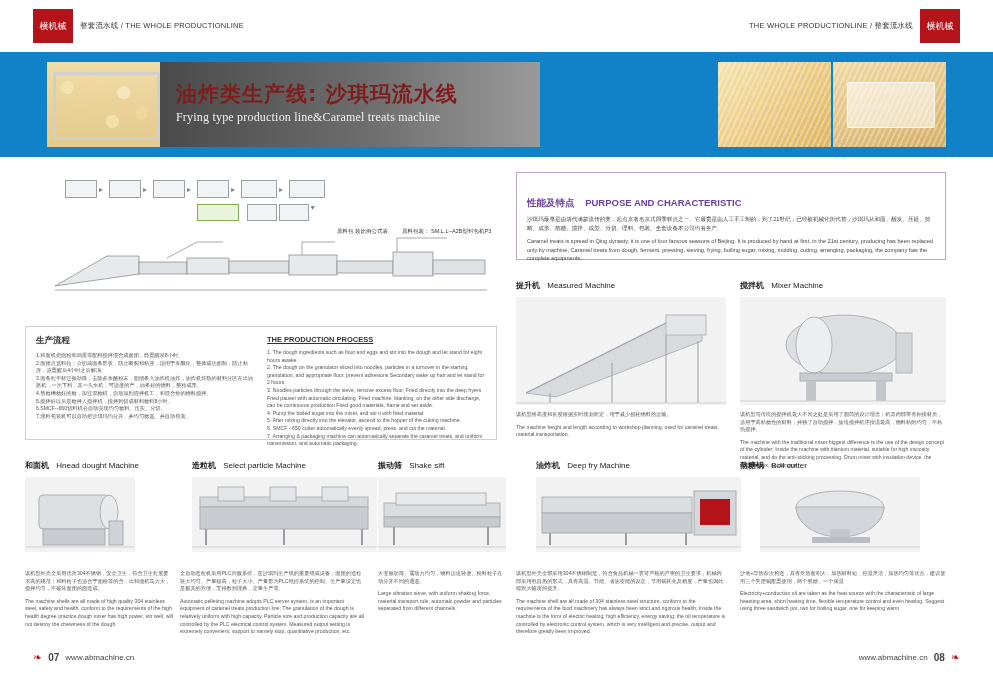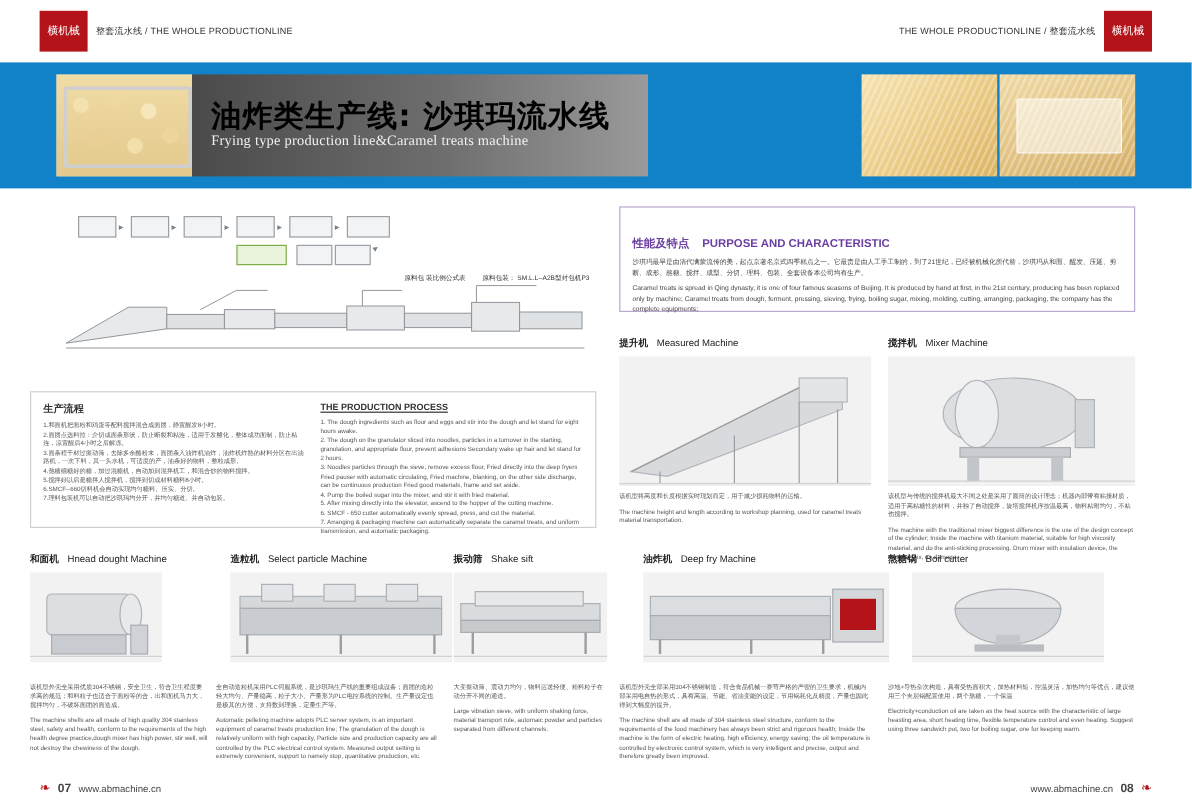--- a/index.html
+++ b/index.html
@@ -34,21 +34,21 @@
       radial-gradient(circle at 18% 30%, #f3e2ae 0 6px, transparent 7px),
       radial-gradient(circle at 42% 22%, #efd9a0 0 7px, transparent 8px),
       radial-gradient(circle at 68% 36%, #f5e7bb 0 6px, transparent 7px),
       radial-gradient(circle at 30% 62%, #e9cf93 0 7px, transparent 8px),
       radial-gradient(circle at 58% 70%, #f2e0ab 0 6px, transparent 7px),
       radial-gradient(circle at 84% 60%, #ecd69b 0 6px, transparent 7px),
       linear-gradient(#f0dca6,#e3c98c);}
   .photo-left .plate{position:absolute;left:6px;top:10px;width:101px;height:62px;border:3px solid #cfcfcf;border-radius:3px;}
   .grad-panel{position:absolute;left:160px;top:62px;width:380px;height:85px;
     background:linear-gradient(90deg,#4a4a4a 0%, #6e6e6e 55%, #9a9a9a 100%);}
-  .title-cn{position:absolute;left:176px;top:80px;font-size:25px;font-weight:bold;color:#000000;letter-spacing:1px;font-family:"DejaVu Sans", sans-serif;}
+  .title-cn{position:absolute;left:176px;top:80px;font-size:21px;font-weight:bold;color:#7f1d1d;letter-spacing:1px;font-family:"DejaVu Sans", sans-serif;}
   .title-en{position:absolute;left:176px;top:110px;font-size:12px;color:#f0f0f0;letter-spacing:.2px;font-family:Liberation Serif, serif;}
   .photo-r1{position:absolute;left:718px;top:62px;width:113px;height:85px;overflow:hidden;
     background:linear-gradient(135deg,#f6e3b0,#e9c880 60%,#dcb463);}
   .photo-r2{position:absolute;left:833px;top:62px;width:113px;height:85px;overflow:hidden;
     background:linear-gradient(160deg,#efd9a4,#e2c383 55%,#d4ae68);}
   .photo-r2 .bag{position:absolute;left:14px;top:20px;width:86px;height:44px;background:rgba(255,255,255,.55);border:1px solid rgba(255,255,255,.8);border-radius:2px;}
   .strip-fine{position:absolute;left:0;top:0;width:100%;height:100%;
     background:repeating-linear-gradient(115deg, rgba(255,255,255,.28) 0 2px, rgba(0,0,0,0) 2px 5px);}
 
   

